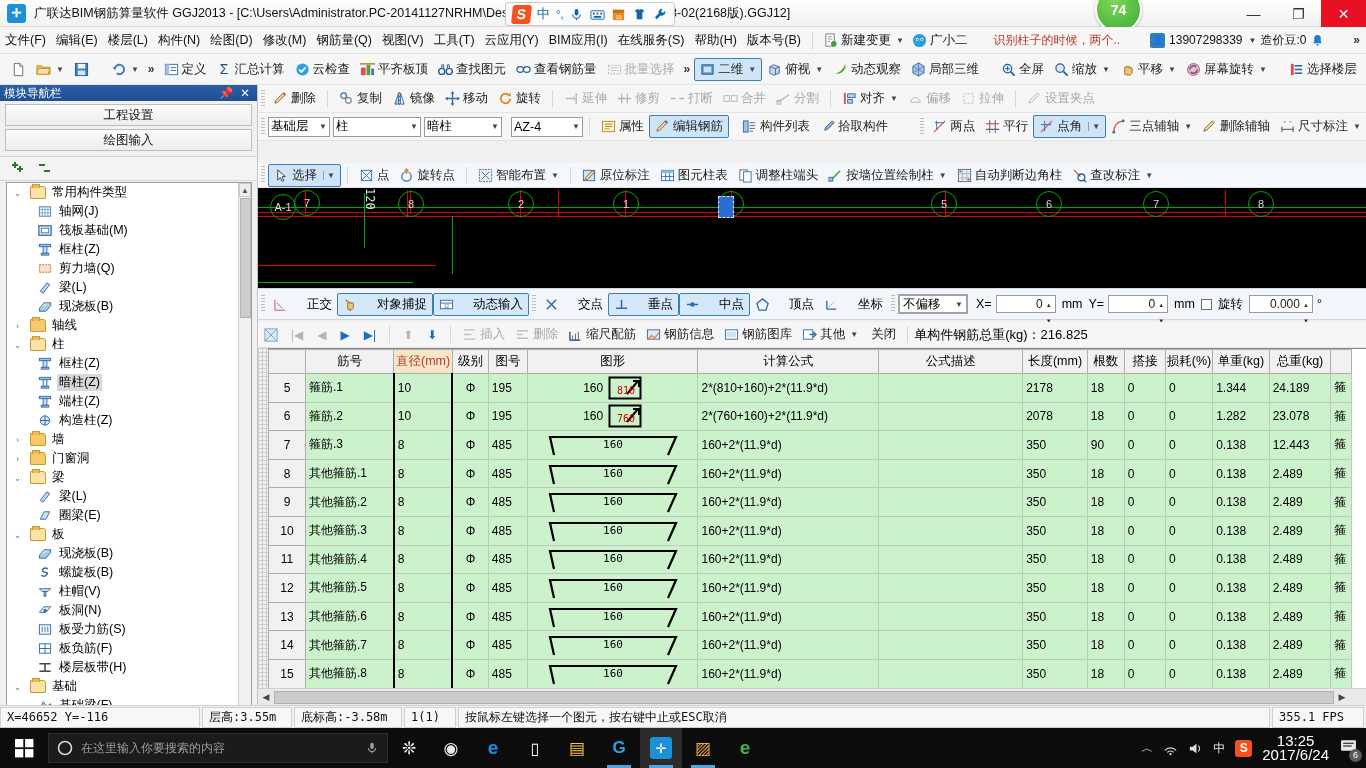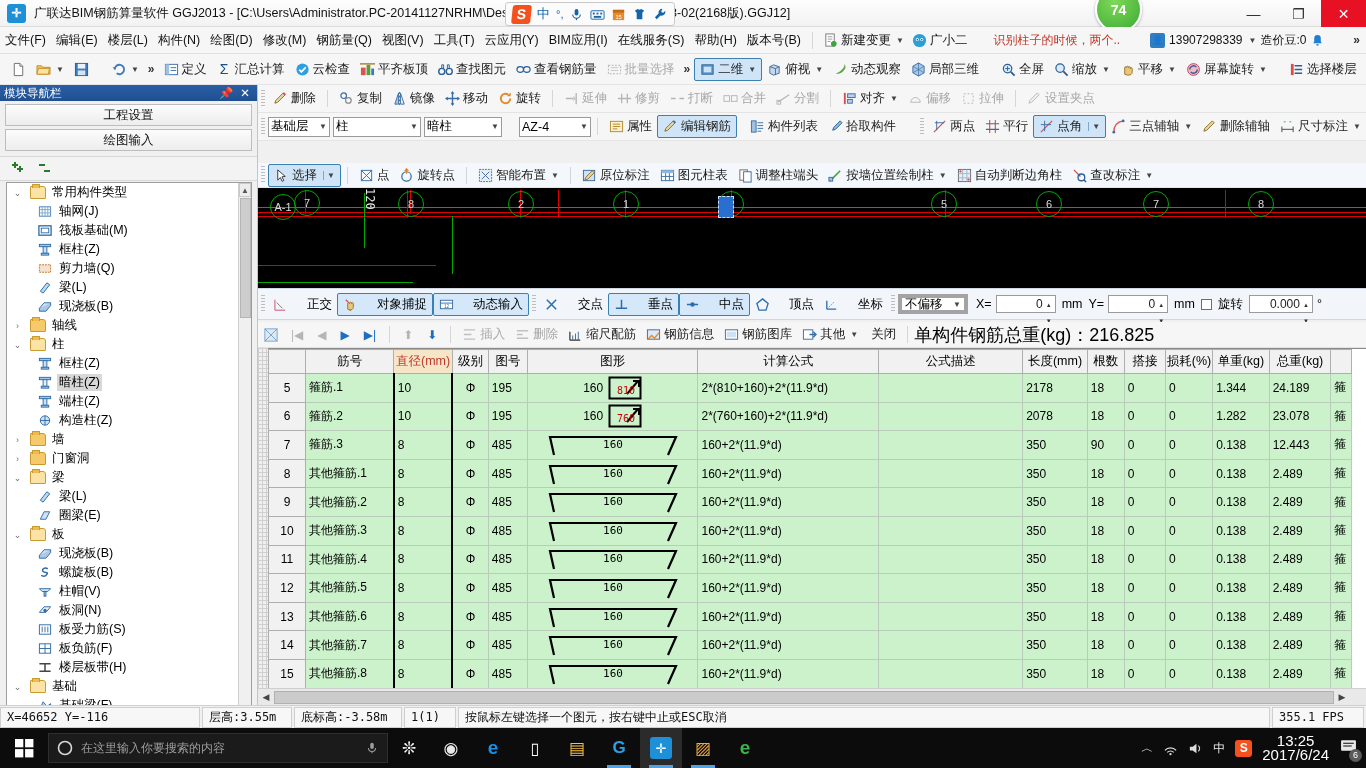--- a/index.html
+++ b/index.html
@@ -545,21 +545,21 @@
       <span class="dd" style="margin-left:auto;">▼</span>
     </div>
     <div class="combo" style="width:88px;height:20px;border:1px solid #9a9a9a;background:#fff;display:flex;align-items:center;padding:0 2px;margin-left:3px;font-size:12.5px;">
       <span>柱</span>
       <span class="dd" style="margin-left:auto;">▼</span>
     </div>
     <div class="combo" style="width:78px;height:20px;border:1px solid #9a9a9a;background:#fff;display:flex;align-items:center;padding:0 2px;margin-left:3px;font-size:12.5px;">
       <span>暗柱</span>
       <span class="dd" style="margin-left:auto;">▼</span>
     </div>
-    <div class="combo" style="width:72px;height:20px;border:1px solid #9a9a9a;background:#fff;display:flex;align-items:center;padding:0 2px;margin-left:17px;font-size:12.5px;">
+    <div class="combo" style="width:72px;height:20px;border:1px solid #9a9a9a;background:#fff;display:flex;align-items:center;padding:0 2px;margin-left:9px;font-size:12.5px;">
       <span>AZ-4</span>
       <span class="dd" style="margin-left:auto;">▼</span>
     </div>
     <div class="sep-v"></div>
     <span class="tbtn">
       <svg class="ic" viewBox="0 0 16 16">
           <rect x="1.5" y="2.5" width="13" height="11" fill="#fdf0d0" stroke="#b08a2a"></rect>
           <path d="M4 5.5h8M4 8h8M4 10.5h5" stroke="#b08a2a"></path>
         </svg>
       <span>属性</span>
@@ -1060,21 +1060,21 @@
       <span>顶点</span>
     </span>
     <span class="snapbtn">
       <svg class="ic" viewBox="0 0 16 16">
           <path d="M3 13V4M3 13h10" stroke="#2b6cb0" stroke-width="1.4"></path>
           <path d="M5 11l6-6" stroke="#3aa53a" stroke-dasharray="1.5 1.5"></path>
         </svg>
       <span>坐标</span>
     </span>
     <div class="gripper"></div>
-    <div style="width:70px;height:20px;border:4px solid #a3a3a3;background:#fff;display:flex;align-items:center;padding:0 3px;font-family:Liberation Serif, serif;">
+    <div style="width:70px;height:20px;border:2px solid #a3a3a3;background:#fff;display:flex;align-items:center;padding:0 3px;font-family:Liberation Serif, serif;">
       <span>不偏移</span>
       <span class="dd" style="margin-left:auto;">▼</span>
     </div>
     <span style="margin:0 4px 0 8px;">X=</span>
     <div class="numinput">
       <span>0</span>
       <span class="spin">
           <span>▲</span>
           <span>▼</span>
         </span>
@@ -1152,21 +1152,21 @@
           <rect x="1.5" y="3" width="10" height="10" fill="#fff" stroke="#3a6ea5"></rect>
           <path d="M8 8h7M12 5l3 3-3 3" stroke="#3a6ea5" fill="none" stroke-width="1.4"></path>
         </svg>
       <span>其他</span>
       <span class="dd">▼</span>
     </span>
     <span class="tbtn" style="padding-left:8px;">
       <span>关闭</span>
     </span>
     <div class="sep-v"></div>
-    <span style="font-size:18px;">单构件钢筋总重(kg)：216.825</span>
+    <span style="font-size:13px;">单构件钢筋总重(kg)：216.825</span>
   </div>
 
   <div class="hscroll-l"></div>
   <div class="tablewrap" style="left:268px;width:1230px;">
     <table class="rebar">
       <colgroup>
         <col style="width:36px">
           <col style="width:86px">
           <col style="width:57px">
           <col style="width:35px">

